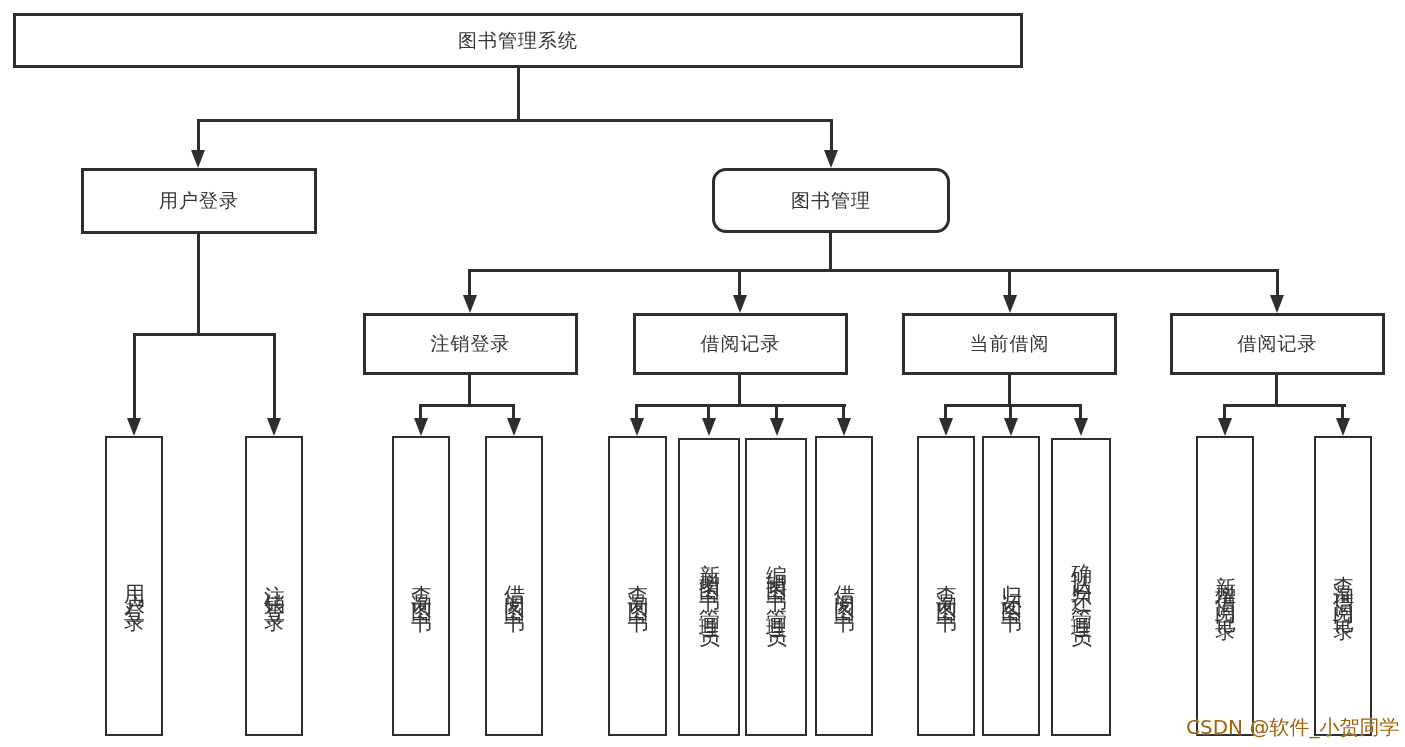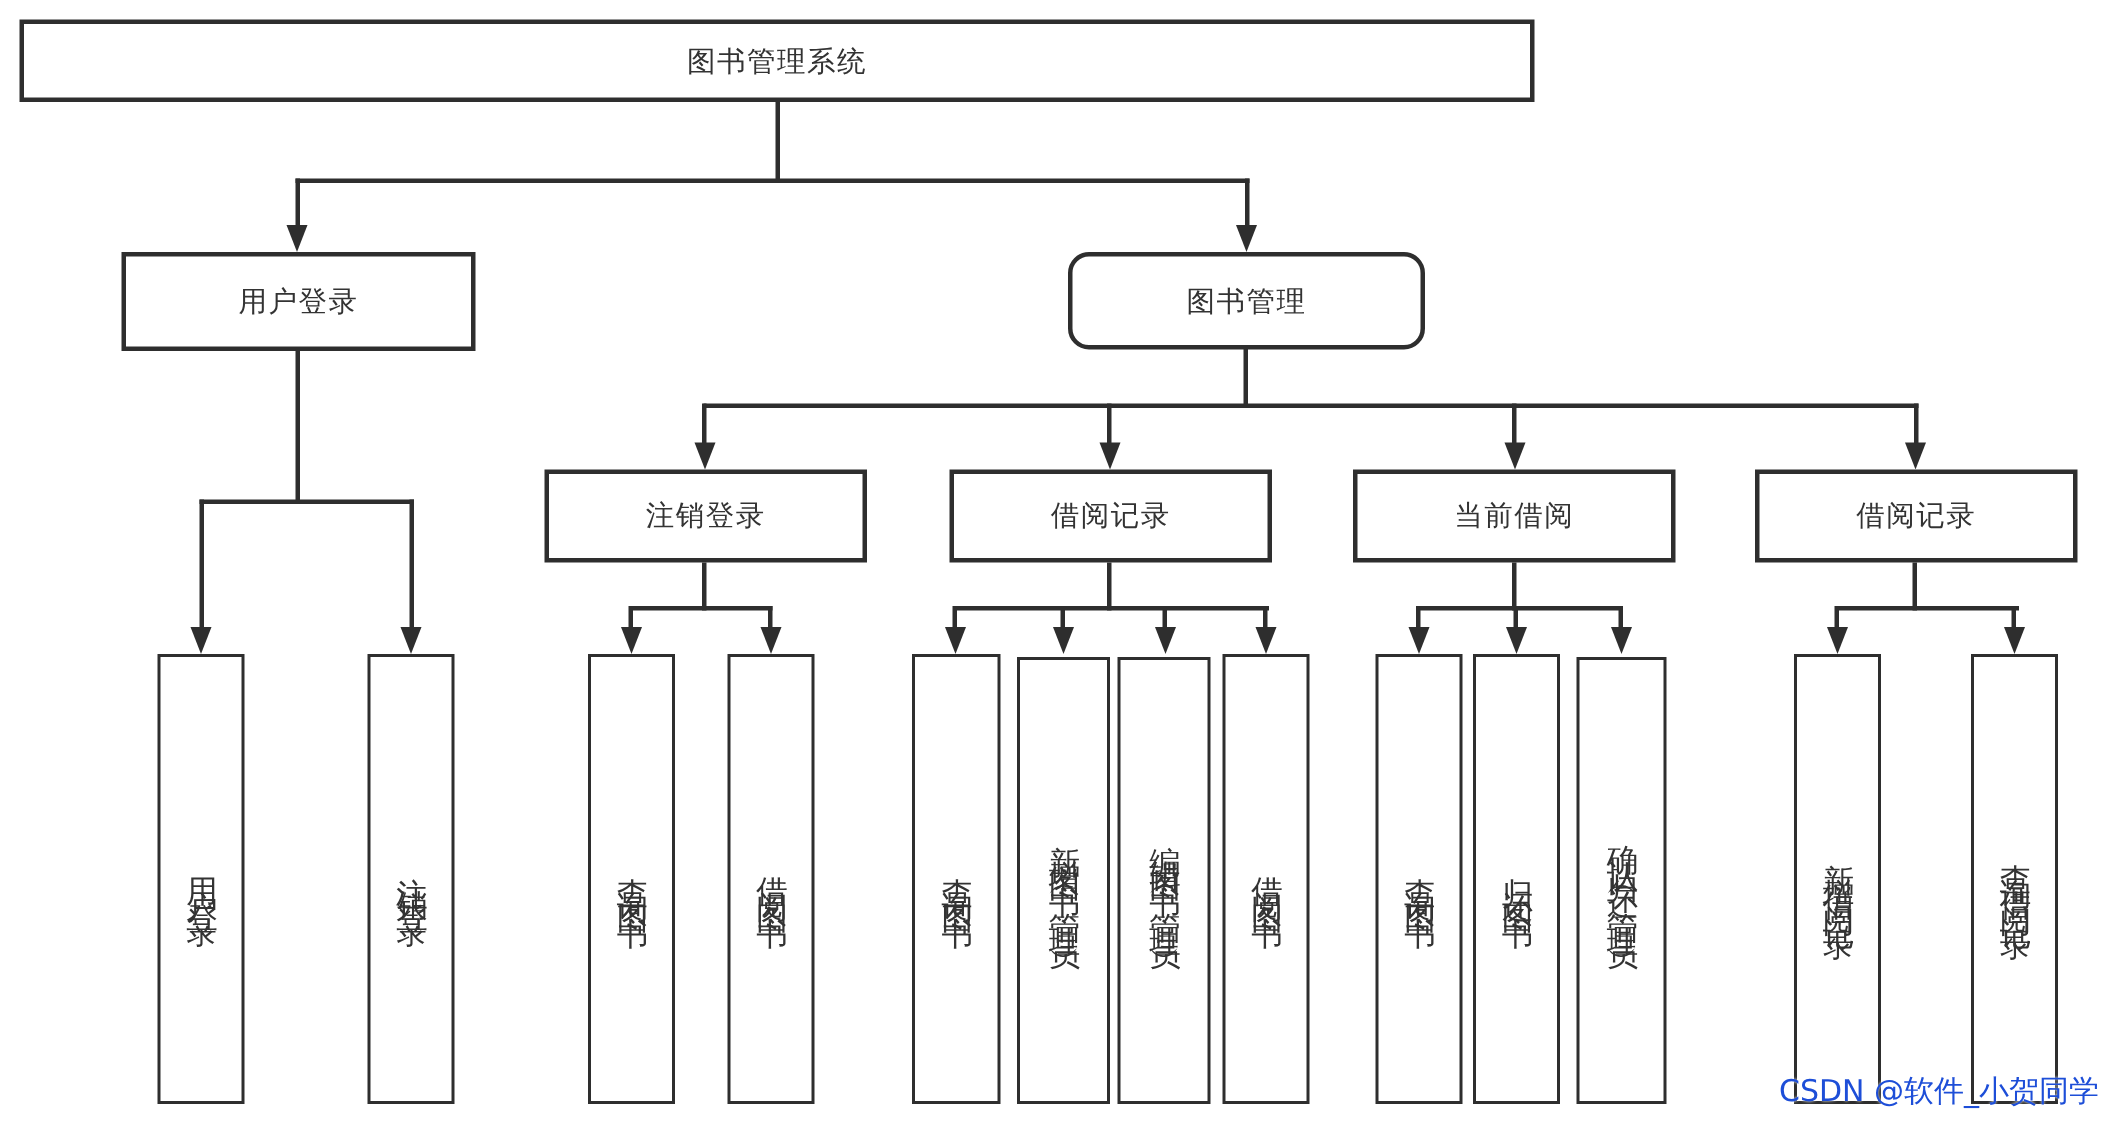--- a/index.html
+++ b/index.html
@@ -16,21 +16,21 @@
          letter-spacing:9px;line-height:1.2;white-space:nowrap;}
 
   
   .lv{position:absolute;width:3px;background:#2e2e2e;}
   .lh{position:absolute;height:3px;background:#2e2e2e;}
   .arr{position:absolute;width:0;height:0;
        border-left:7px solid transparent;border-right:7px solid transparent;
        border-top:18px solid #2e2e2e;}
 
   
-  .wm{position:absolute;left:1186px;top:714px;font-size:20px;color:#1d4ed8;
+  .wm{position:absolute;left:1186px;top:714px;font-size:20px;color:#a16207;
       text-shadow:0 0 2px #ffffff;white-space:nowrap;z-index:5;}
 </style>
 </head>
 <body>
 
 <div id="stage">
 
   <div class="hbox" style="left:13px;top:13px;width:1010px;height:55px;">
     <span>图书管理系统</span>
   </div>

